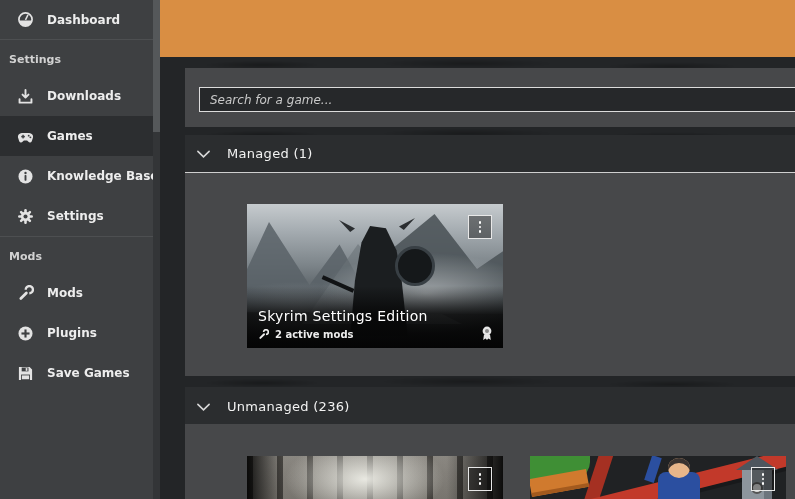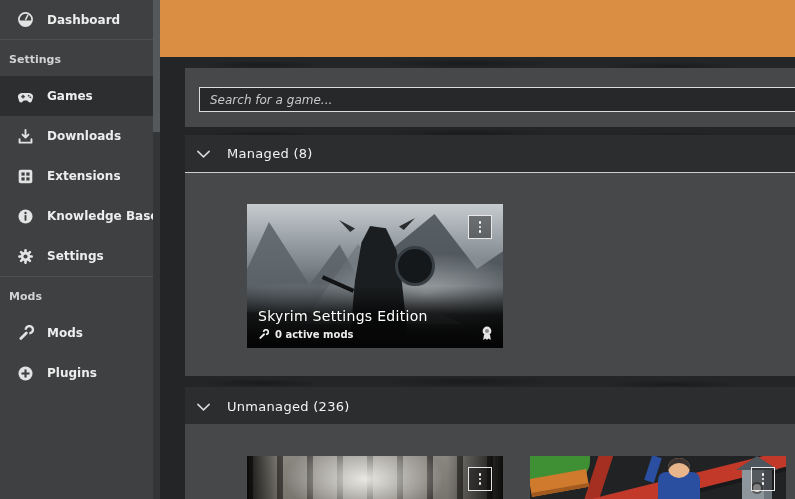--- a/index.html
+++ b/index.html
@@ -127,56 +127,44 @@
             <circle cx="8" cy="8" r="6.2" fill="none" stroke="#e3e3e3" stroke-width="1.6"></circle>
             <path d="M1.9 9a6.2 6.2 0 0 0 12.2 0z" fill="#e3e3e3"></path>
             <line x1="8" y1="8.4" x2="10.3" y2="3.6" stroke="#e3e3e3" stroke-width="1.4"></line>
           </svg>
       </span>
       <span>Dashboard</span>
     </div>
 
     <div class="section-label">Settings</div>
 
+    <div class="nav-item">
+      <span class="nav-icon">
+        <svg viewBox="0 0 16 16" fill="none" stroke="#e3e3e3" stroke-width="1.8" stroke-linecap="round" stroke-linejoin="round">
+            <path d="M8 1.8v6.6M5.2 6.2 8 9l2.8-2.8"></path>
+            <path d="M2.4 10.6v3.2h11.2v-3.2"></path>
+          </svg>
+      </span>
+      <span>Downloads</span>
+    </div>
+
     <div class="nav-item active">
       <span class="nav-icon">
         <svg viewBox="0 0 16 16">
             <path d="M4.6 4.6h6.8a3.7 3.7 0 0 1 3.5 4.9l-.9 2.8a1.9 1.9 0 0 1-3.2.7L9.5 11.7h-3L5.2 13a1.9 1.9 0 0 1-3.2-.7l-.9-2.8a3.7 3.7 0 0 1 3.5-4.9z" fill="#e3e3e3"></path>
             <rect x="4" y="7.4" width="3.4" height="1.4" fill="#3e4042"></rect>
             <rect x="5" y="6.4" width="1.4" height="3.4" fill="#3e4042"></rect>
             <circle cx="11" cy="7.2" r=".9" fill="#3e4042"></circle>
             <circle cx="12.6" cy="8.8" r=".9" fill="#3e4042"></circle>
           </svg>
       </span>
       <span>Games</span>
       <span class="accent-bar"></span>
     </div>
 
-    <div class="nav-item">
-      <span class="nav-icon">
-        <svg viewBox="0 0 16 16" fill="none" stroke="#e3e3e3" stroke-width="1.8" stroke-linecap="round" stroke-linejoin="round">
-            <path d="M8 1.8v6.6M5.2 6.2 8 9l2.8-2.8"></path>
-            <path d="M2.4 10.6v3.2h11.2v-3.2"></path>
-          </svg>
-      </span>
-      <span>Downloads</span>
-    </div>
-
-    <div class="nav-item">
-      <span class="nav-icon">
-        <svg viewBox="0 0 16 16">
-            <rect x="1.6" y="1.6" width="12.8" height="12.8" rx="2" fill="#e3e3e3"></rect>
-            <rect x="4.2" y="4.2" width="3" height="3" fill="#3e4042"></rect>
-            <rect x="8.8" y="4.2" width="3" height="3" fill="#3e4042"></rect>
-            <rect x="4.2" y="8.8" width="3" height="3" fill="#3e4042"></rect>
-            <rect x="8.8" y="8.8" width="3" height="3" fill="#3e4042"></rect>
-          </svg>
-      </span>
-      <span>Extensions</span>
-    </div>
 
     <div class="nav-item">
       <span class="nav-icon">
         <svg viewBox="0 0 16 16">
             <circle cx="8" cy="8" r="6.6" fill="#e3e3e3"></circle>
             <circle cx="8" cy="4.7" r="1.1" fill="#3e4042"></circle>
             <rect x="7.1" y="6.6" width="1.8" height="5.4" rx=".6" fill="#3e4042"></rect>
           </svg>
       </span>
       <span>Knowledge Base</span>
@@ -216,20 +204,32 @@
       <span class="nav-icon">
         <svg viewBox="0 0 16 16">
             <circle cx="8" cy="8" r="6.6" fill="#e3e3e3"></circle>
             <rect x="7" y="4.2" width="2" height="7.6" fill="#3e4042"></rect>
             <rect x="4.2" y="7" width="7.6" height="2" fill="#3e4042"></rect>
           </svg>
       </span>
       <span>Plugins</span>
     </div>
 
+    <div class="nav-item">
+      <span class="nav-icon">
+        <svg viewBox="0 0 16 16">
+            <path d="M1.8 1.8h10l2.4 2.4v10H1.8z" fill="#e3e3e3"></path>
+            <rect x="4.4" y="2.4" width="6.4" height="3.6" fill="#3e4042"></rect>
+            <rect x="8.2" y="2.9" width="1.6" height="2.6" fill="#e3e3e3"></rect>
+            <rect x="3.8" y="9" width="8.4" height="5.2" fill="#3e4042"></rect>
+            <rect x="4.6" y="9.8" width="6.8" height="3.6" fill="#e3e3e3"></rect>
+          </svg>
+      </span>
+      <span>Save Games</span>
+    </div>
 
     <div class="sb-scroll-track"></div>
     <div class="sb-scroll-thumb"></div>
   </nav>
 
   <main class="main">
 
     <div class="banner"></div>
     <div class="smudge" style="top:58px"></div>
     <div class="smudge" style="top:128px"></div>
@@ -238,21 +238,21 @@
     <div class="search-panel">
       <input class="search-input" type="text" placeholder="Search for a game..." style="">
     </div>
 
     <div class="section-header" style="top:135px">
       <span class="chev">
         <svg viewBox="0 0 16 12" fill="none" stroke="#d8d8d8" stroke-width="1.7" stroke-linecap="round">
             <path d="M2 3.2 8 9l6-5.8"></path>
           </svg>
       </span>
-      <span class="section-title">Managed (8)</span>
+      <span class="section-title">Managed (1)</span>
     </div>
     <div class="section-body" style="top:173px;height:203px">
 
       <div class="game-card" style="left:62px;top:31px">
         <div class="art">
           <div class="sky-base"></div>
           <div class="mtn mtn1"></div>
           <div class="mtn mtn3"></div>
           <div class="mtn mtn2"></div>
           <div class="fog"></div>
@@ -267,21 +267,21 @@
             <i></i>
             <i></i>
             <i></i>
           </div>
         <div class="card-title">Skyrim Settings Edition</div>
         <div class="card-sub">
           <svg viewBox="0 0 16 16" fill="none" stroke="#ededed">
               <path d="M8.2 4.4A3.4 3.4 0 1 1 11.6 7.8" stroke-width="2.4"></path>
               <line x1="3.4" y1="13" x2="8.8" y2="7.6" stroke-width="2.8" stroke-linecap="round"></line>
             </svg>
-          <span>0 active mods</span>
+          <span>2 active mods</span>
         </div>
         <span class="award">
           <svg viewBox="0 0 12 15">
               <circle cx="6" cy="5" r="4.4" fill="#e6e6e6"></circle>
               <path d="M3 8.6 2.2 14l2.4-1.6L6 14l1.4-1.6L9.8 14 9 8.6z" fill="#e6e6e6"></path>
               <circle cx="6" cy="5" r="2" fill="#8a8a8a"></circle>
             </svg>
         </span>
       </div>
     </div>

